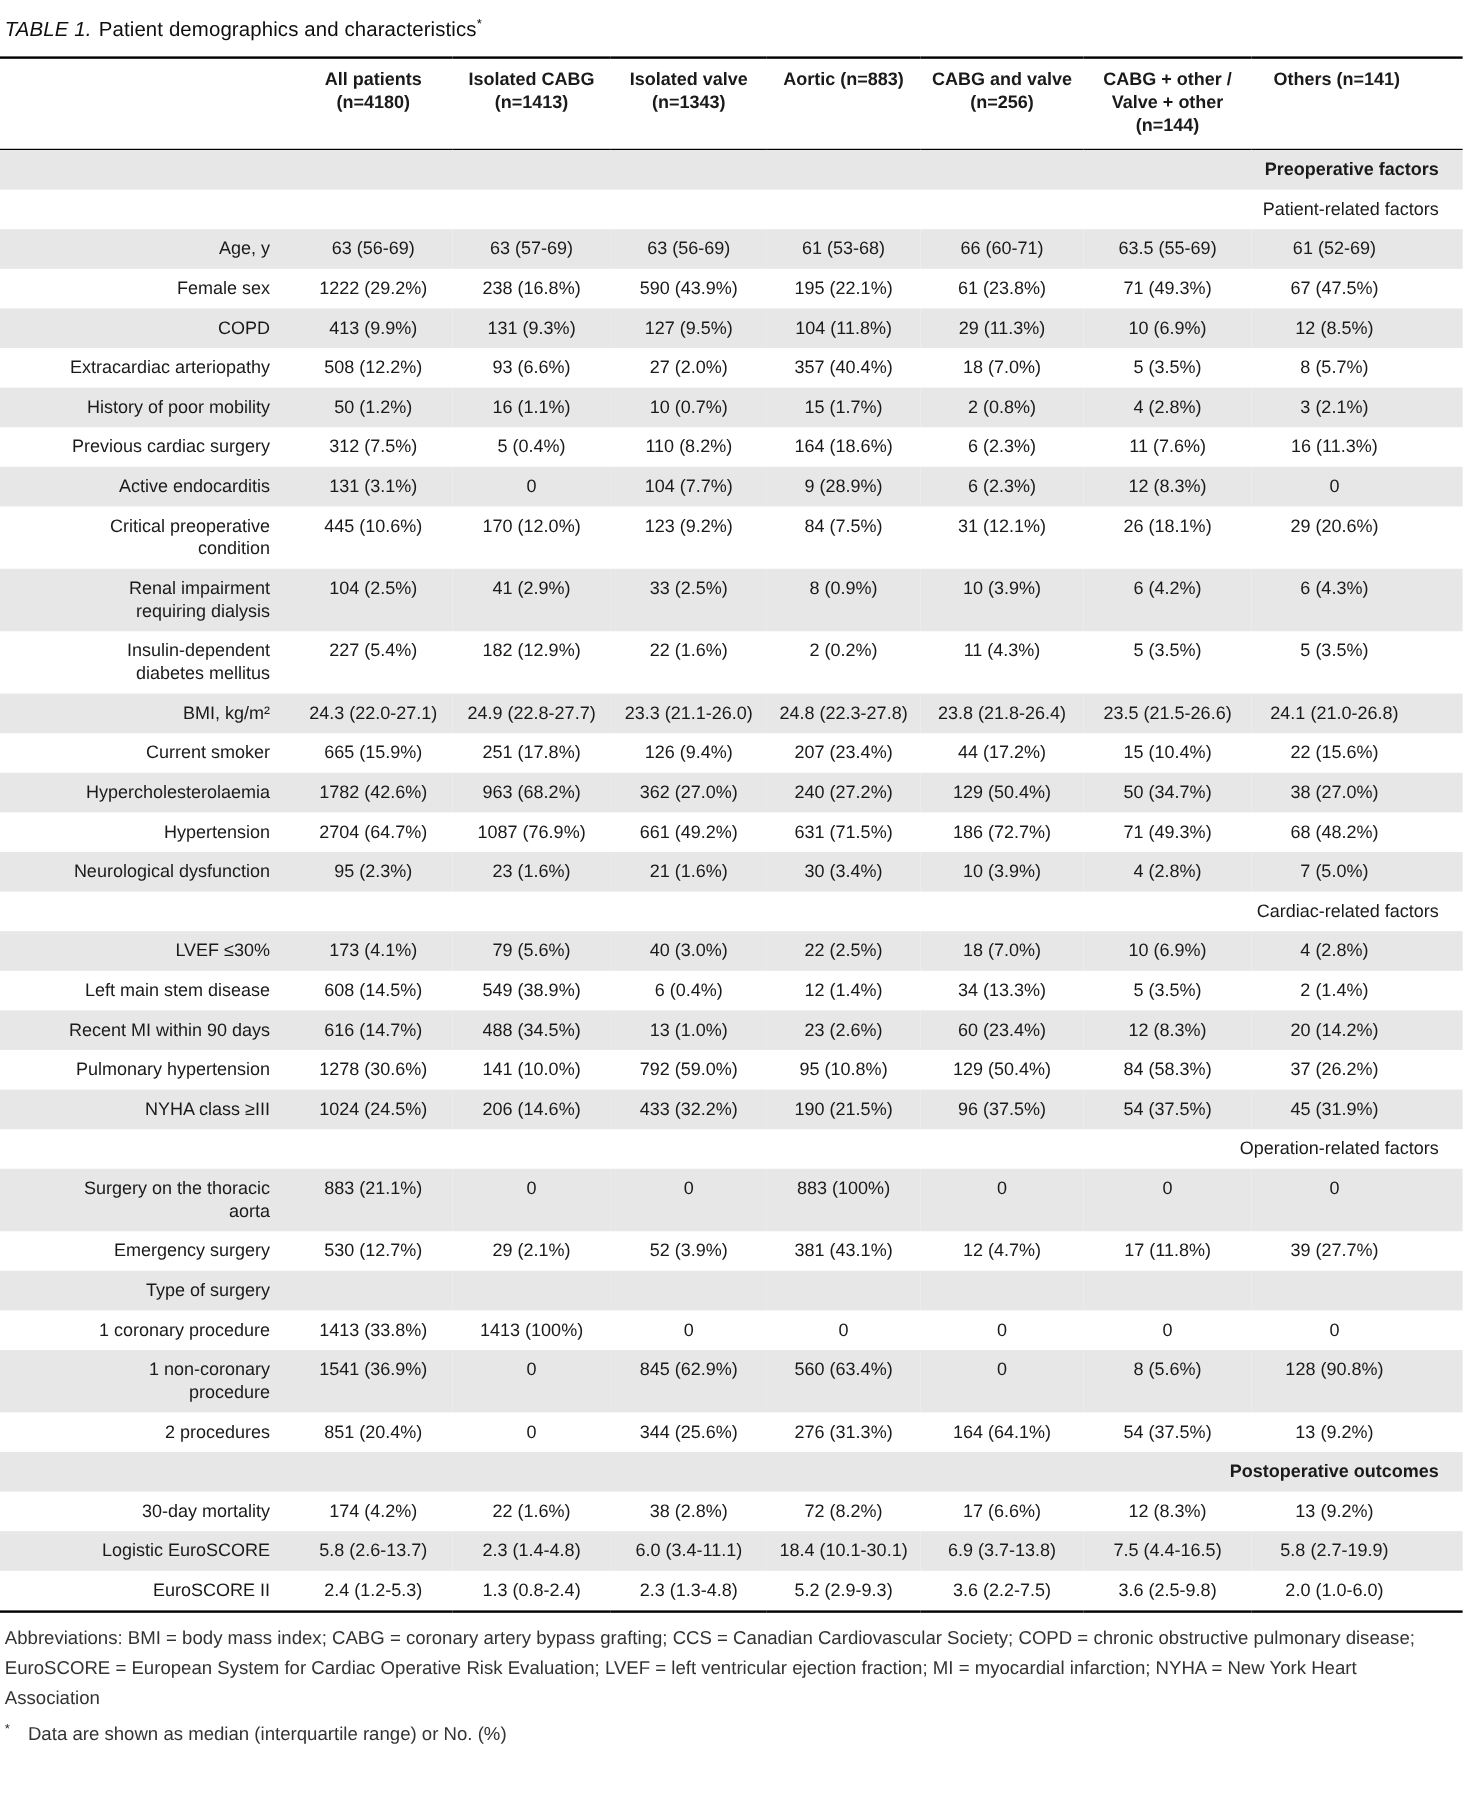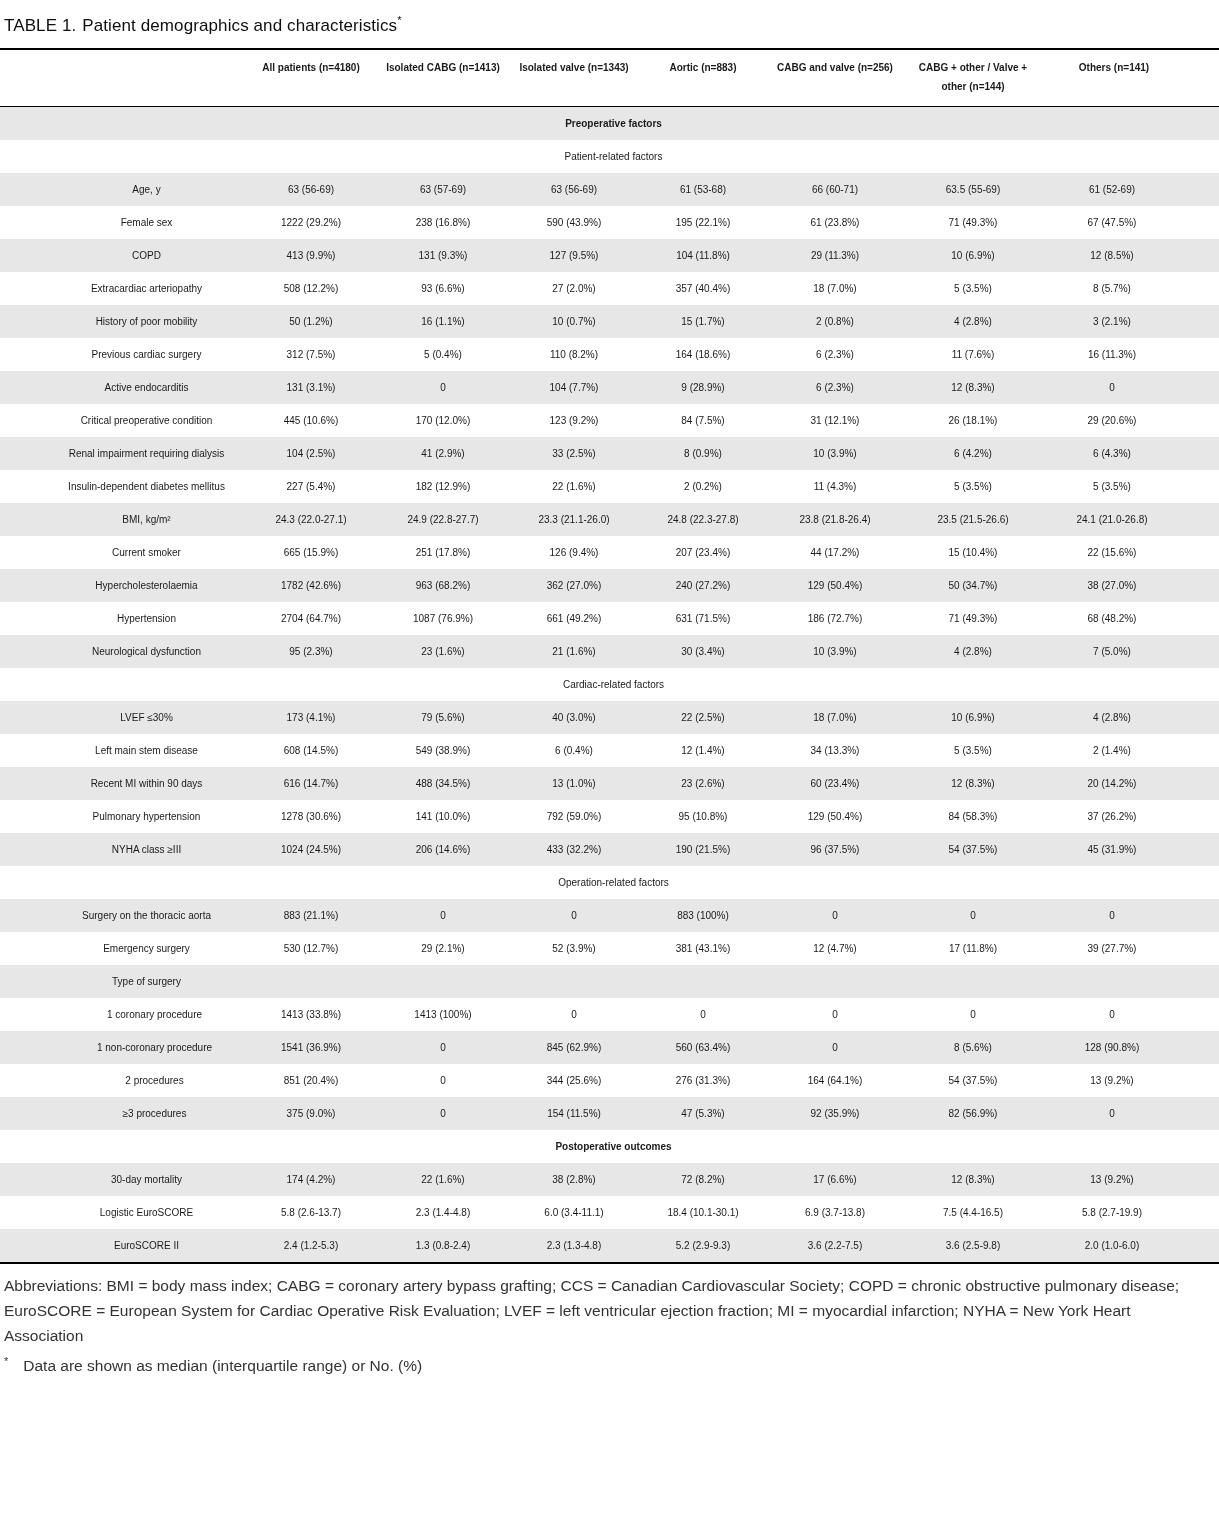--- a/index.html
+++ b/index.html
@@ -11,51 +11,51 @@
   }
   .page { width: 1219px; padding: 0; }
 
   .table-title {
     font-size: 17px;
     line-height: 22px;
     padding: 9px 4px 11px 4px;
     color: #0f0f0f;
     letter-spacing: 0.1px;
   }
-  .table-title .t-label { margin-right: 6px; }
+  .table-title .t-label { margin-right: 6px; font-style: italic; }
   .table-title sup { font-size: 11px; }
 
   table.demo-table {
     width: 1219px;
     border-collapse: collapse;
     table-layout: fixed;
     border-top: 2px solid #000;
     border-bottom: 2px solid #000;
-    font-size: 10px;
+    font-size: 15px;
   }
   thead tr { border-bottom: 1.5px solid #000; }
   thead th {
     font-weight: bold;
     text-align: center;
     vertical-align: top;
     padding: 8px 2px 10px 2px;
     line-height: 19px;
     background: #ffffff;
   }
   thead th.last { padding-right: 36px; }
 
   tbody tr:nth-child(odd) { background: #e7e7e7; }
   tbody td {
     vertical-align: top;
     text-align: center;
     padding: 7px 2px;
     line-height: 19px;
   }
   tbody td.last { padding-right: 40px; }
-  td.label { text-align: center; padding-right: 0; }
+  td.label { text-align: right; padding-right: 20px; }
   td.lvl0 { padding-left: 8px; }
   td.lvl1 { padding-left: 30px; }
   td.lvl2 { padding-left: 64px; }
   td.lvl1 .lbl { display: inline-block; max-width: 192px; margin-left: 18px; }
   td.lvl2 .lbl { display: inline-block; max-width: 152px; }
   .bold { font-weight: bold; }
 
   .footnotes {
     padding: 9px 10px 0 4px;
     font-size: 15.5px;
@@ -369,30 +369,20 @@
           <td class="label lvl2"><span class="lbl">2 procedures</span></td>
           <td>851 (20.4%)</td>
           <td>0</td>
           <td>344 (25.6%)</td>
           <td>276 (31.3%)</td>
           <td>164 (64.1%)</td>
           <td>54 (37.5%)</td>
           <td class="last">13 (9.2%)</td>
         </tr>
         <tr>
-          <td class="label lvl2"><span class="lbl">≥3 procedures</span></td>
-          <td>375 (9.0%)</td>
-          <td>0</td>
-          <td>154 (11.5%)</td>
-          <td>47 (5.3%)</td>
-          <td>92 (35.9%)</td>
-          <td>82 (56.9%)</td>
-          <td class="last">0</td>
-        </tr>
-        <tr>
           <td colspan="8" class="label lvl0 bold"><span class="lbl">Postoperative outcomes</span></td>
         </tr>
         <tr>
           <td class="label lvl1"><span class="lbl">30-day mortality</span></td>
           <td>174 (4.2%)</td>
           <td>22 (1.6%)</td>
           <td>38 (2.8%)</td>
           <td>72 (8.2%)</td>
           <td>17 (6.6%)</td>
           <td>12 (8.3%)</td>

